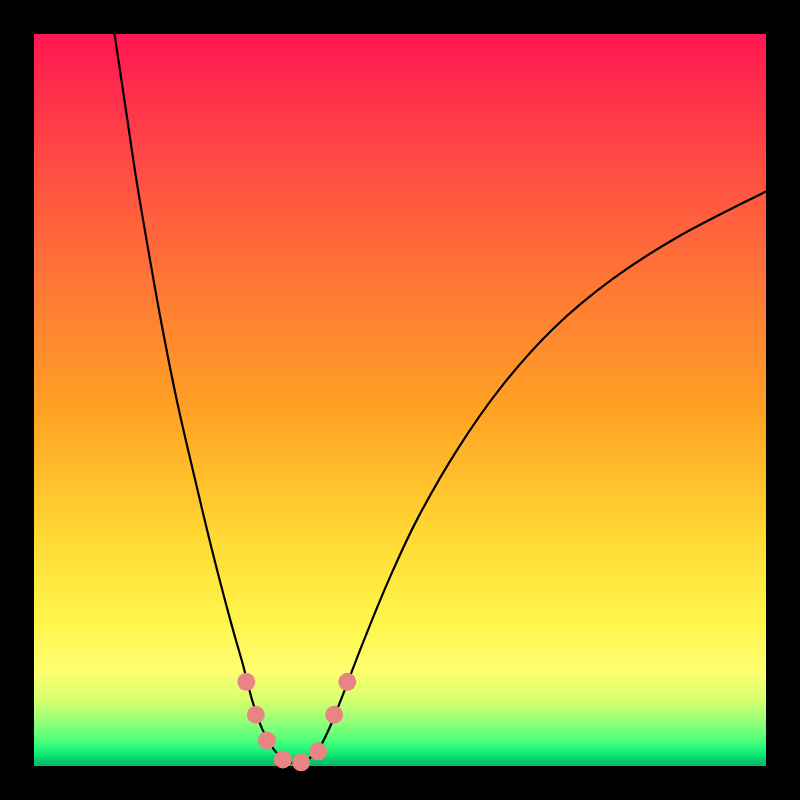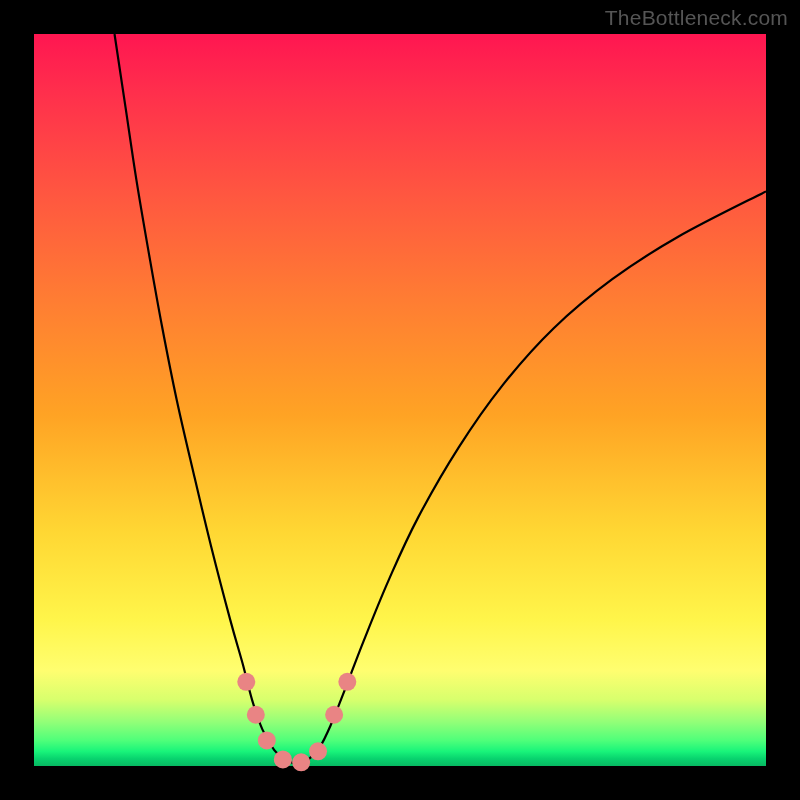--- a/index.html
+++ b/index.html
@@ -66,21 +66,20 @@
   .marker {
     fill: #e98484;
     stroke: none;
   }
 </style>
 </head>
 <body>
 
 <div class="frame">
 
-  <div class="watermark">TheBottleneck.com</div>
 
   <div class="plot-area">
     <svg class="curves" viewBox="0 0 732 732" preserveAspectRatio="none">
       <path id="left-branch" class="curve" d="M 80.52 0.00 C 82.50 13.18, 87.55 46.85, 91.50 73.20 C 95.45 99.55, 98.26 120.05, 102.48 146.40 C 106.70 172.75, 110.31 193.25, 114.92 219.60 C 119.54 245.95, 123.09 266.45, 128.10 292.80 C 133.11 319.15, 137.07 339.65, 142.74 366.00 C 148.41 392.35, 153.38 412.85, 159.58 439.20 C 165.77 465.55, 170.56 486.05, 177.14 512.40 C 183.73 538.75, 190.51 564.52, 196.18 585.60 C 201.84 606.68, 204.67 615.03, 208.62 629.52 C 212.57 644.01, 214.58 654.26, 218.14 666.12 C 221.69 677.98, 224.43 686.44, 228.38 695.40 C 232.34 704.36, 236.01 710.36, 240.10 715.90 C 244.18 721.43, 246.86 723.64, 251.08 726.14 C 255.29 728.65, 261.28 729.15, 263.52 729.80"></path>
       <path id="right-branch" class="curve" d="M 263.52 729.80 C 265.50 729.01, 270.55 728.31, 274.50 725.41 C 278.45 722.51, 281.53 719.76, 285.48 713.70 C 289.43 707.64, 291.85 702.28, 296.46 691.74 C 301.07 681.20, 305.17 670.29, 311.10 655.14 C 317.03 639.99, 321.49 627.32, 329.40 607.56 C 337.31 587.80, 345.14 567.74, 355.02 545.34 C 364.90 522.94, 371.78 506.84, 384.30 483.12 C 396.82 459.40, 409.41 437.30, 424.56 413.58 C 439.71 389.86, 451.35 372.84, 468.48 351.36 C 485.61 329.88, 499.96 313.37, 519.72 294.26 C 539.48 275.16, 555.88 261.69, 578.28 245.22 C 600.68 228.75, 616.49 218.58, 644.16 202.76 C 671.83 186.95, 716.19 165.55, 732.00 157.38"></path>
       <g id="markers-group">
           <circle cx="212.28" cy="647.82" r="9" class="marker"></circle>
           <circle cx="221.80" cy="680.76" r="9" class="marker"></circle>
           <circle cx="232.78" cy="706.38" r="9" class="marker"></circle>
           <circle cx="248.88" cy="725.41" r="9" class="marker"></circle>

